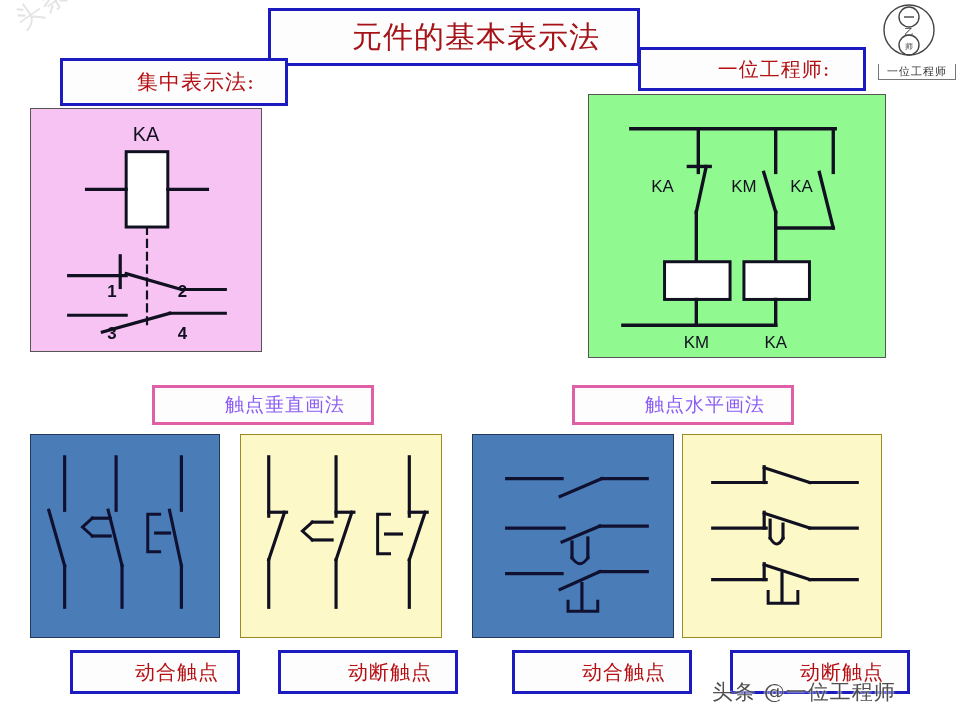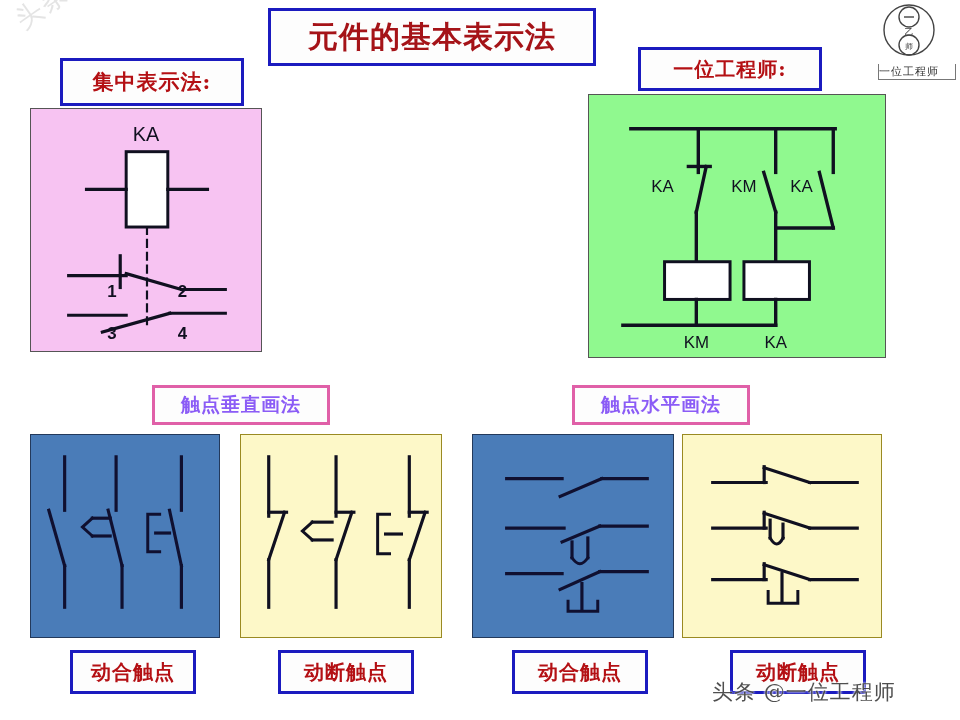--- a/index.html
+++ b/index.html
@@ -11,22 +11,23 @@
   }
   .stage{position:absolute;left:0;top:0;width:960px;height:720px;}
 
   
   .cap{
     position:absolute;
     display:flex;align-items:center;justify-content:center;
     background:#fdfdfd;
     white-space:nowrap;
     font-family:"DejaVu Serif","Liberation Serif",serif;
-    font-weight:700;
+    font-weight:400;
     letter-spacing:1px;
+    padding-left:44px;
   }
   .cap.red-blue{ color:#b41014; border:3px solid #1b1bbf; }
   .cap.blue-pink{ color:#8b5cf6; border:3px solid #e060a8; }
 
   
   #title{
     left:268px;top:8px;width:322px;height:52px;
     font-size:30px;color:#a51318;border:3px solid #1b1bbf;
   }
   #lbl-centralized{ left:60px;top:58px;width:178px;height:42px;font-size:21px;}
@@ -52,21 +53,21 @@
                background:#4a7cb8;border:1px solid #23395b;}
   #panel-yellow-h{left:682px;top:434px;width:200px;height:204px;
                background:#fdf8c8;border:1px solid #9a8a22;}
   .panel svg{display:block;width:100%;height:100%;}
 
   
   #logo{position:absolute;left:878px;top:2px;width:78px;height:78px;}
   #logo .mark{width:62px;height:58px;margin:0 auto;}
   #logo .logo-text{
     font-family:"DejaVu Serif","Liberation Serif",serif;
-    font-size:11px;color:#333;letter-spacing:1px;
+    font-size:11px;color:#333;text-align:center;letter-spacing:1px;
     border:1px solid #777;border-top:none;line-height:15px;height:15px;
     background:#fff;
   }
 
   
   #wm-diag{
     position:absolute;left:8px;top:8px;
     font-family:"DejaVu Serif","Liberation Serif",serif;
     font-size:27px;color:rgba(120,120,120,.20);
     transform:rotate(-35deg);transform-origin:left top;

